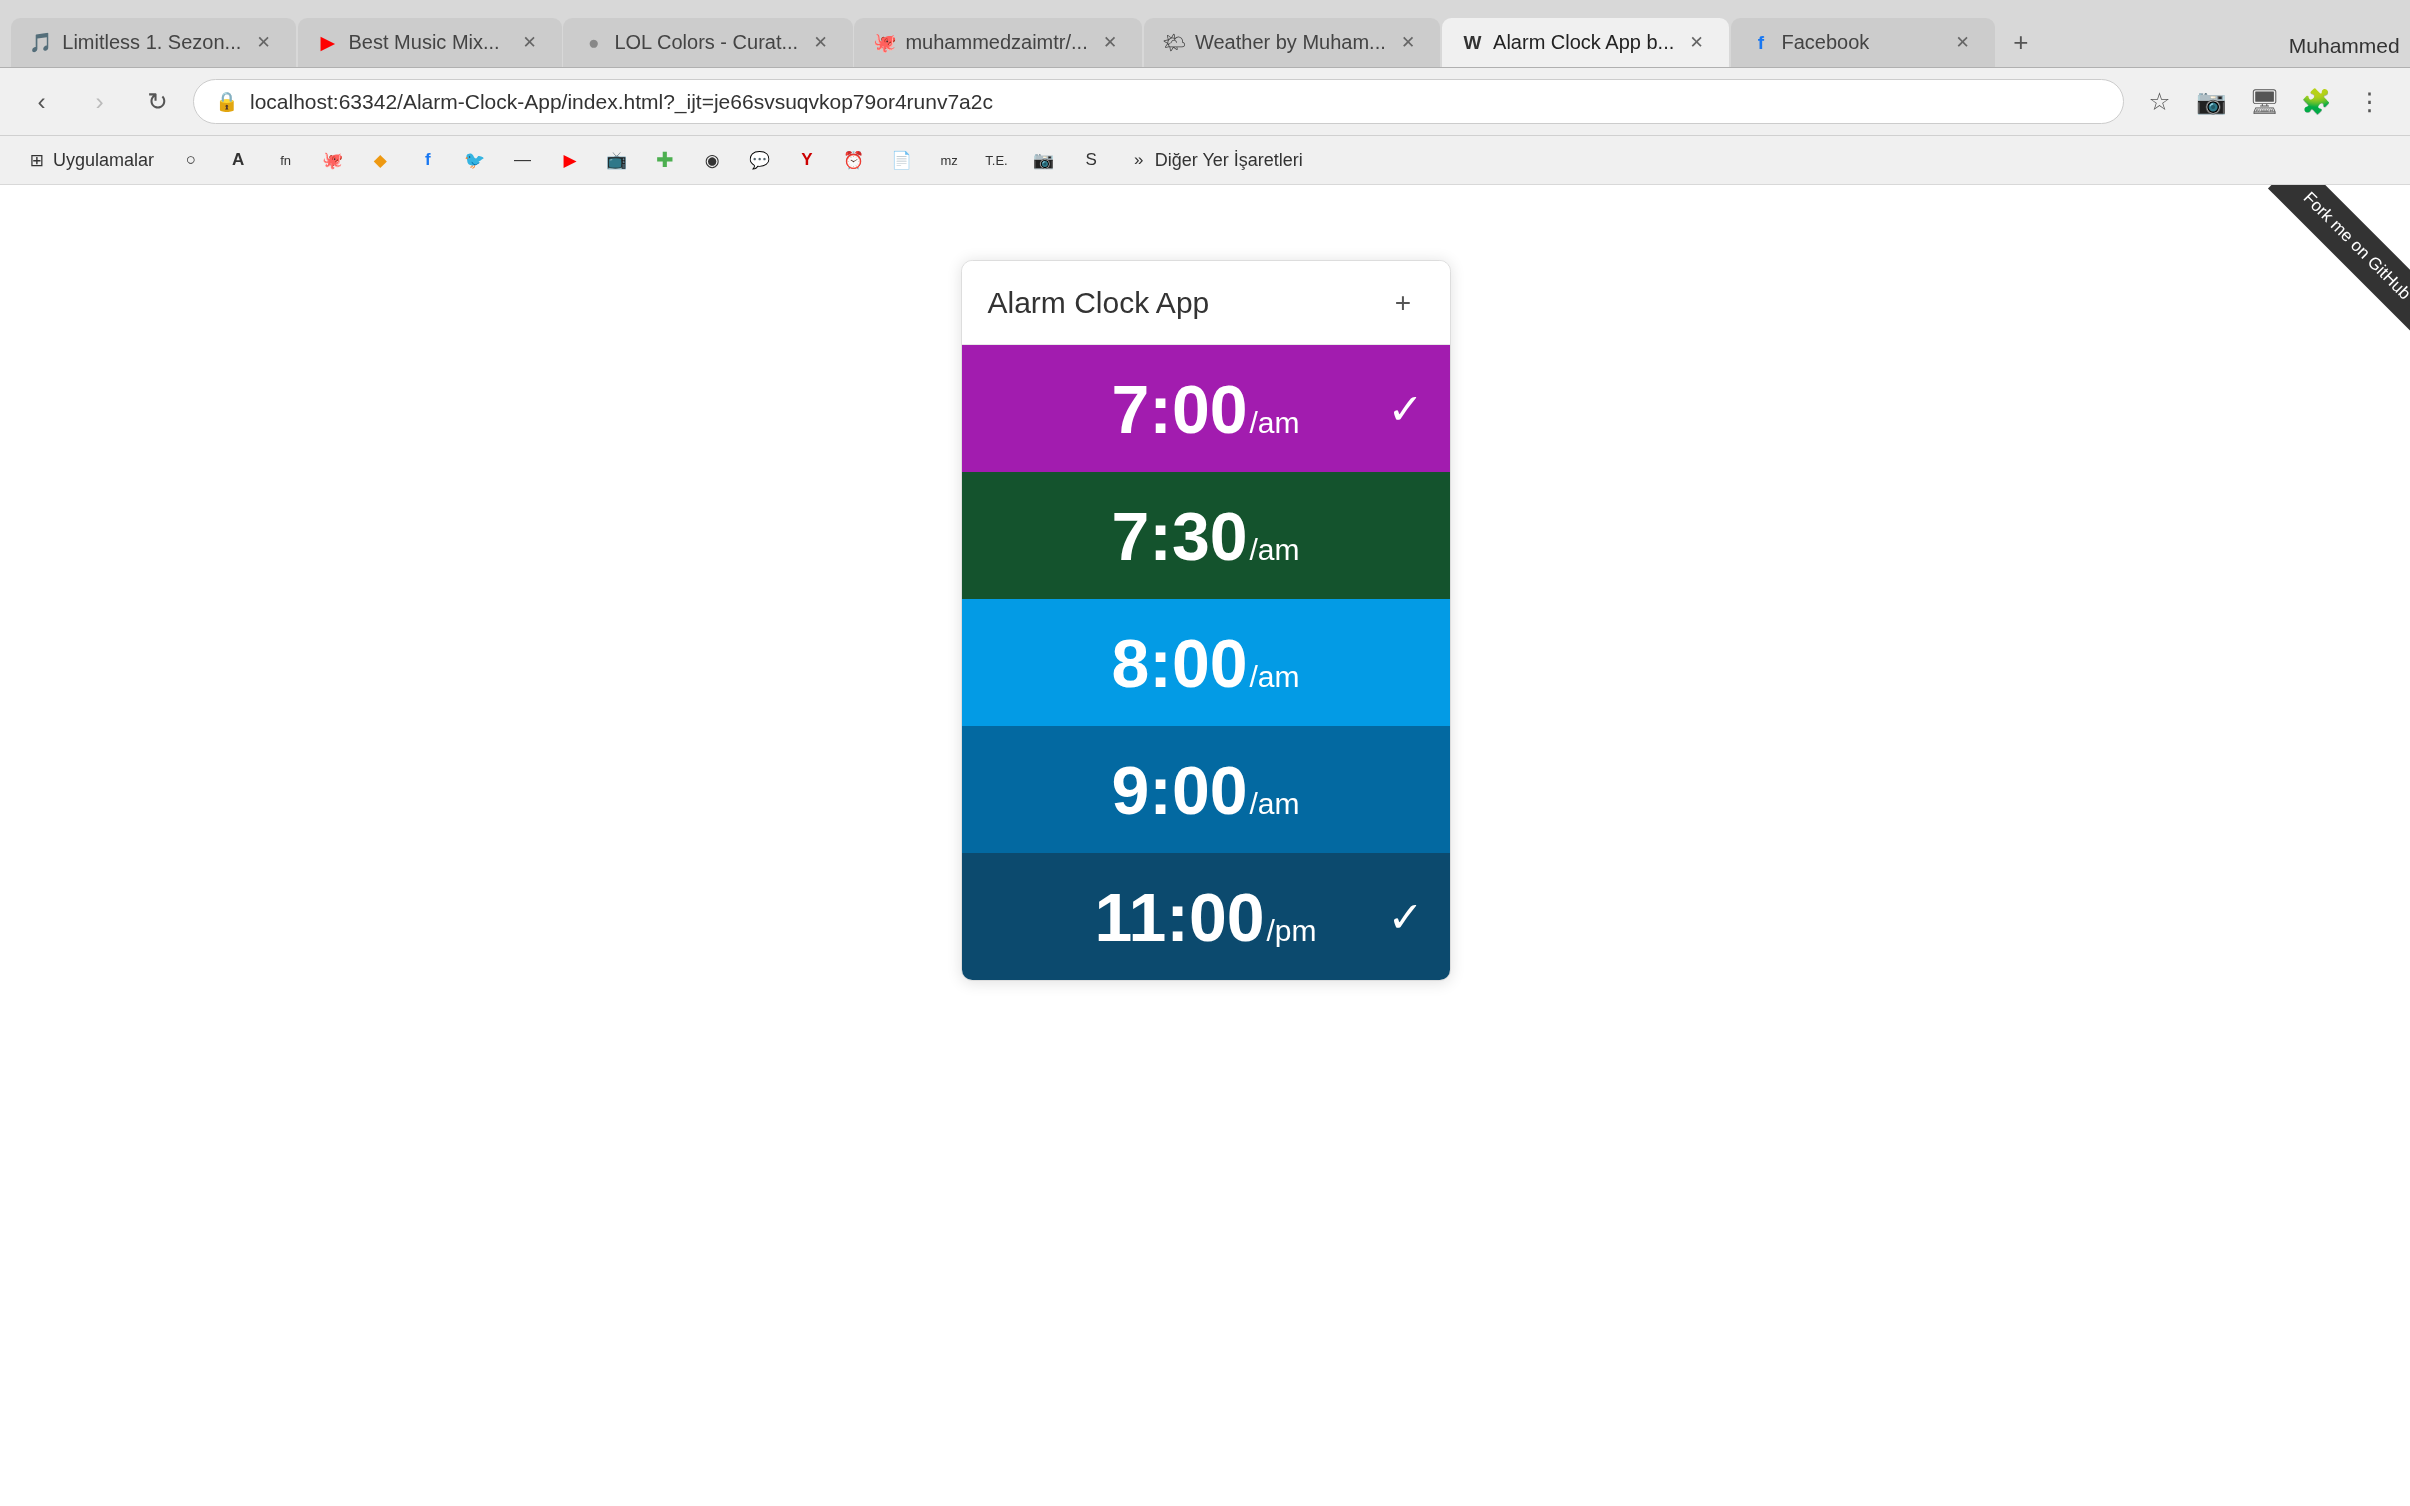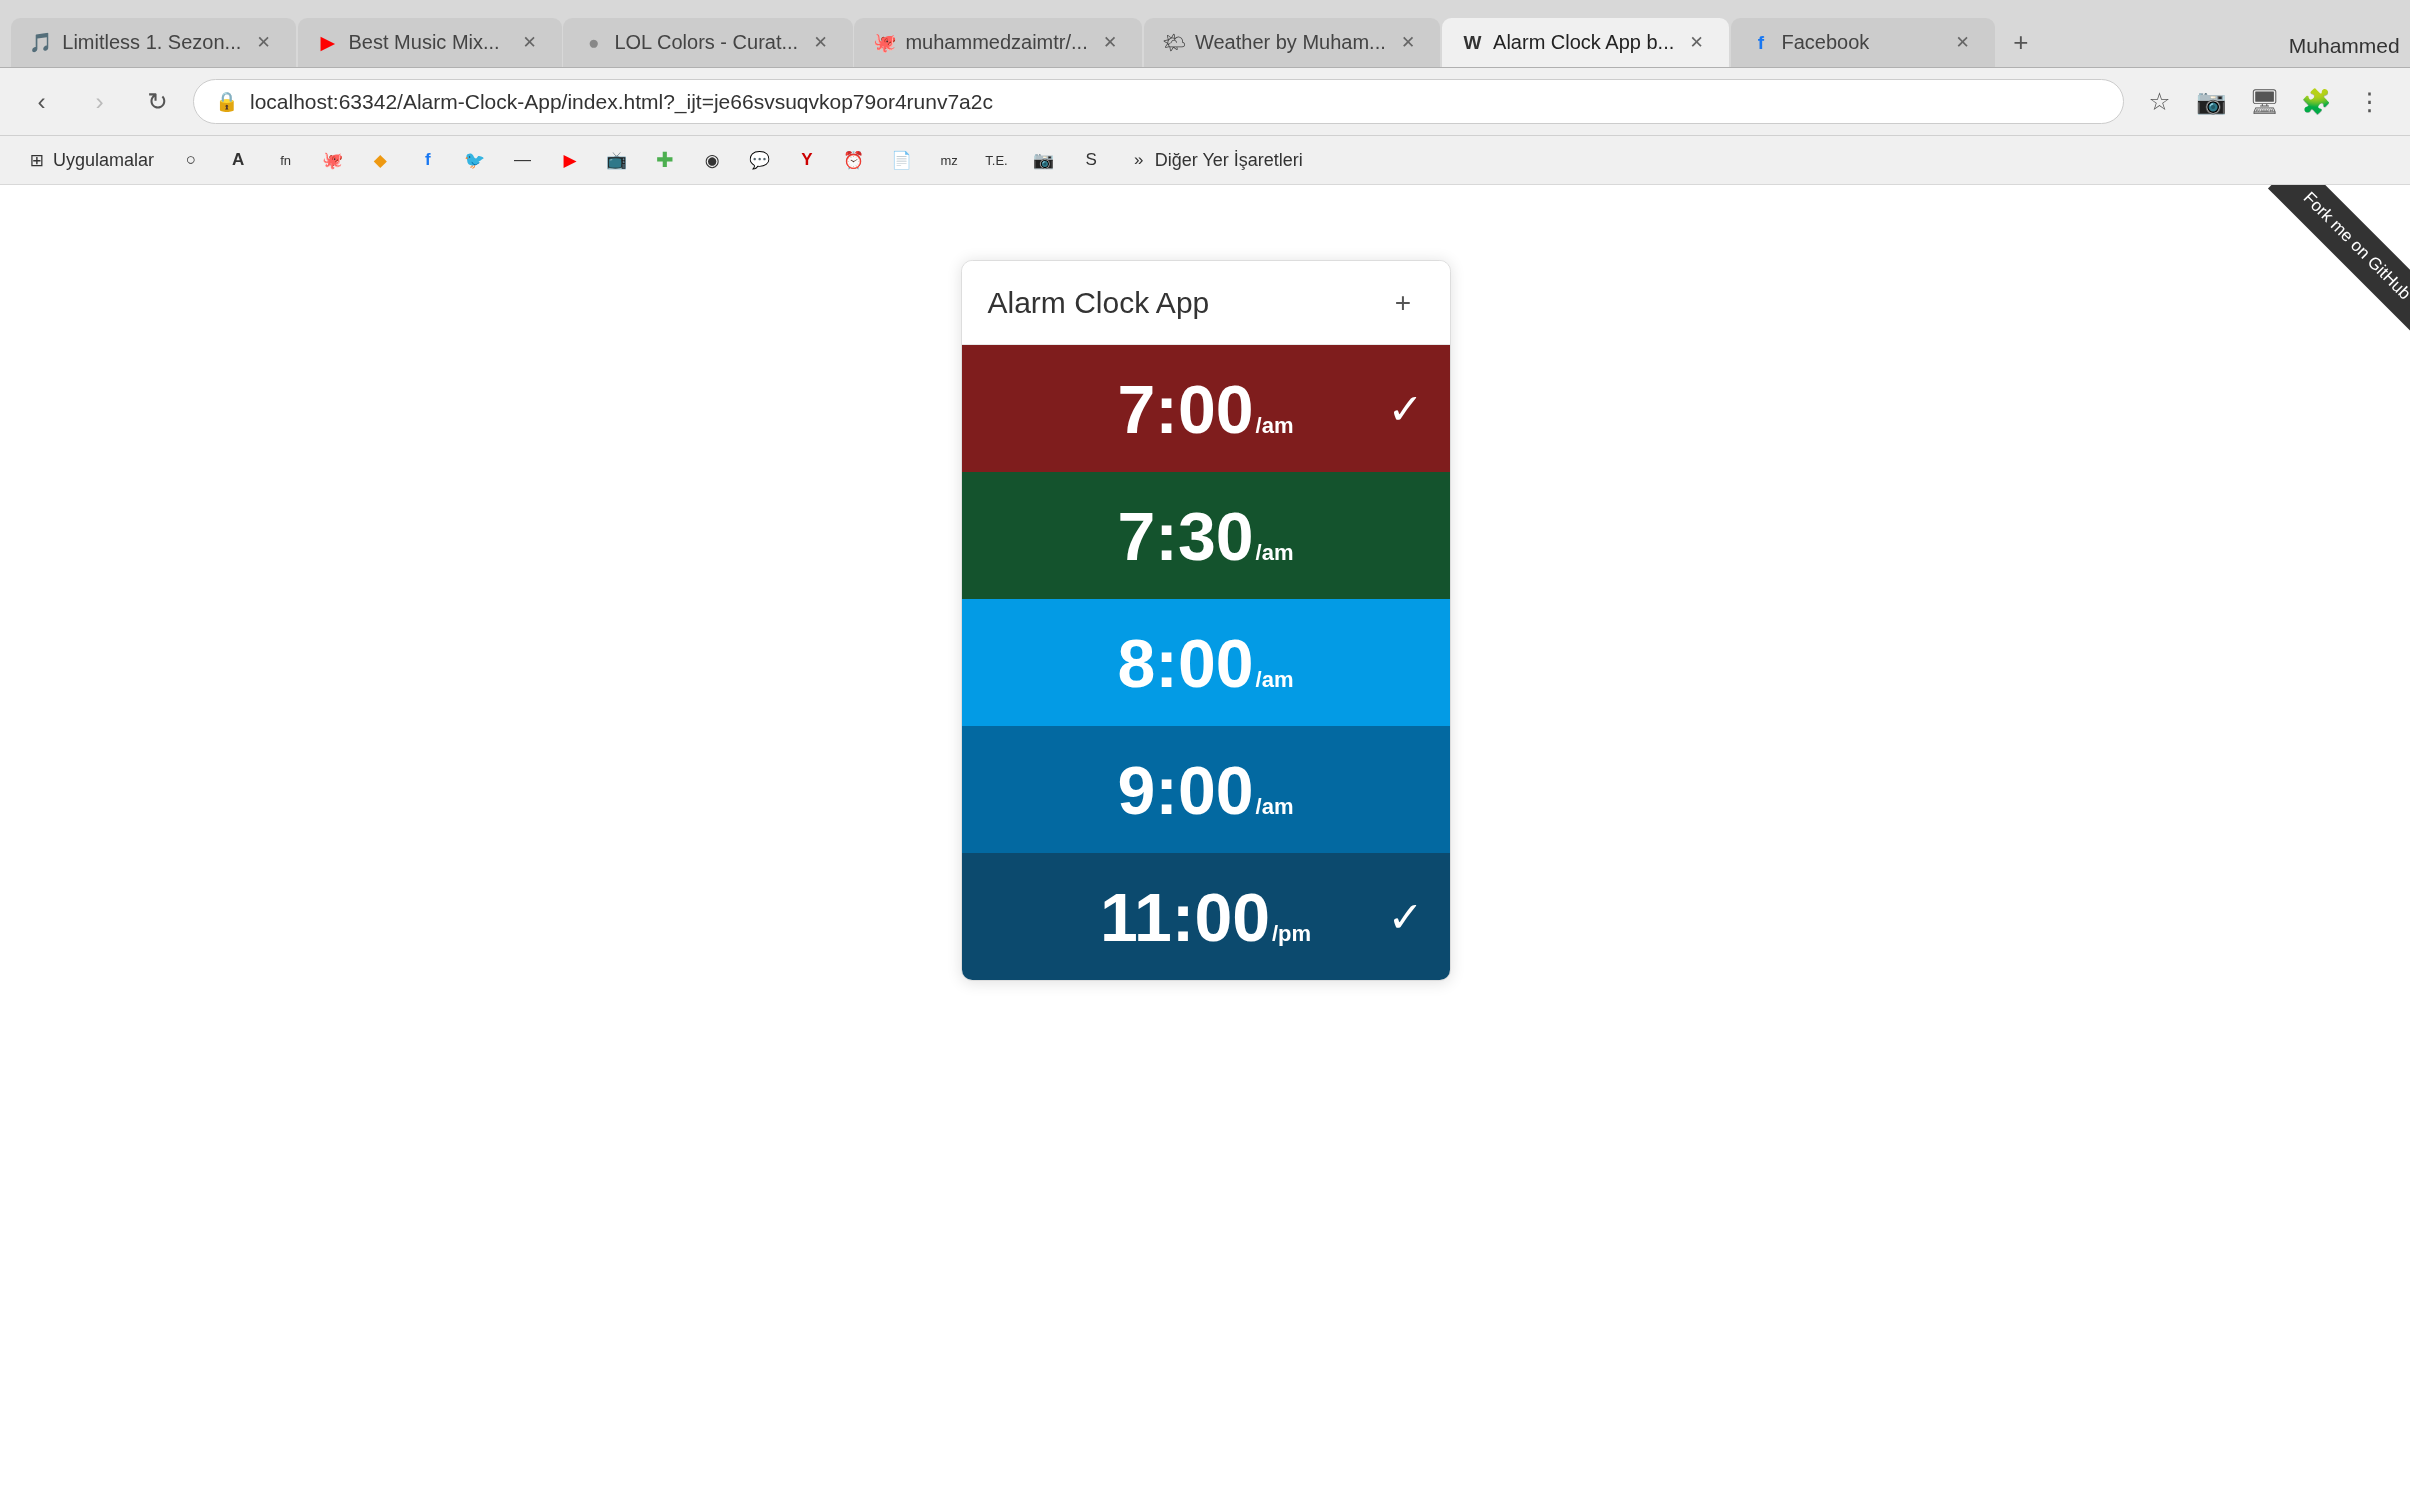--- a/index.html
+++ b/index.html
@@ -303,34 +303,34 @@
     .alarm-time {
       font-size: 68px;
       font-weight: 700;
       color: white;
       display: flex;
       align-items: baseline;
       gap: 1.9px;
     }
 
     .alarm-period {
-      font-size: 22px;
-      font-weight: 700;
+      font-size: 30px;
+      font-weight: 400;
       color: white;
     }
 
     .alarm-check {
       position: absolute;
       right: 26px;
       font-size: 43px;
       color: white;
     }
 
     
-    .alarm-item-1 { background: #7f1d1d; }
+    .alarm-item-1 { background: #a21caf; }
     .alarm-item-2 { background: #14532d; align-items: center; }
     .alarm-item-3 { background: #039be5; }
     .alarm-item-4 { background: #0369a1; }
     .alarm-item-5 { background: #0c4a6e; }
   </style>
 </head>
 <body>
 
 <div class="browser-frame">
 

